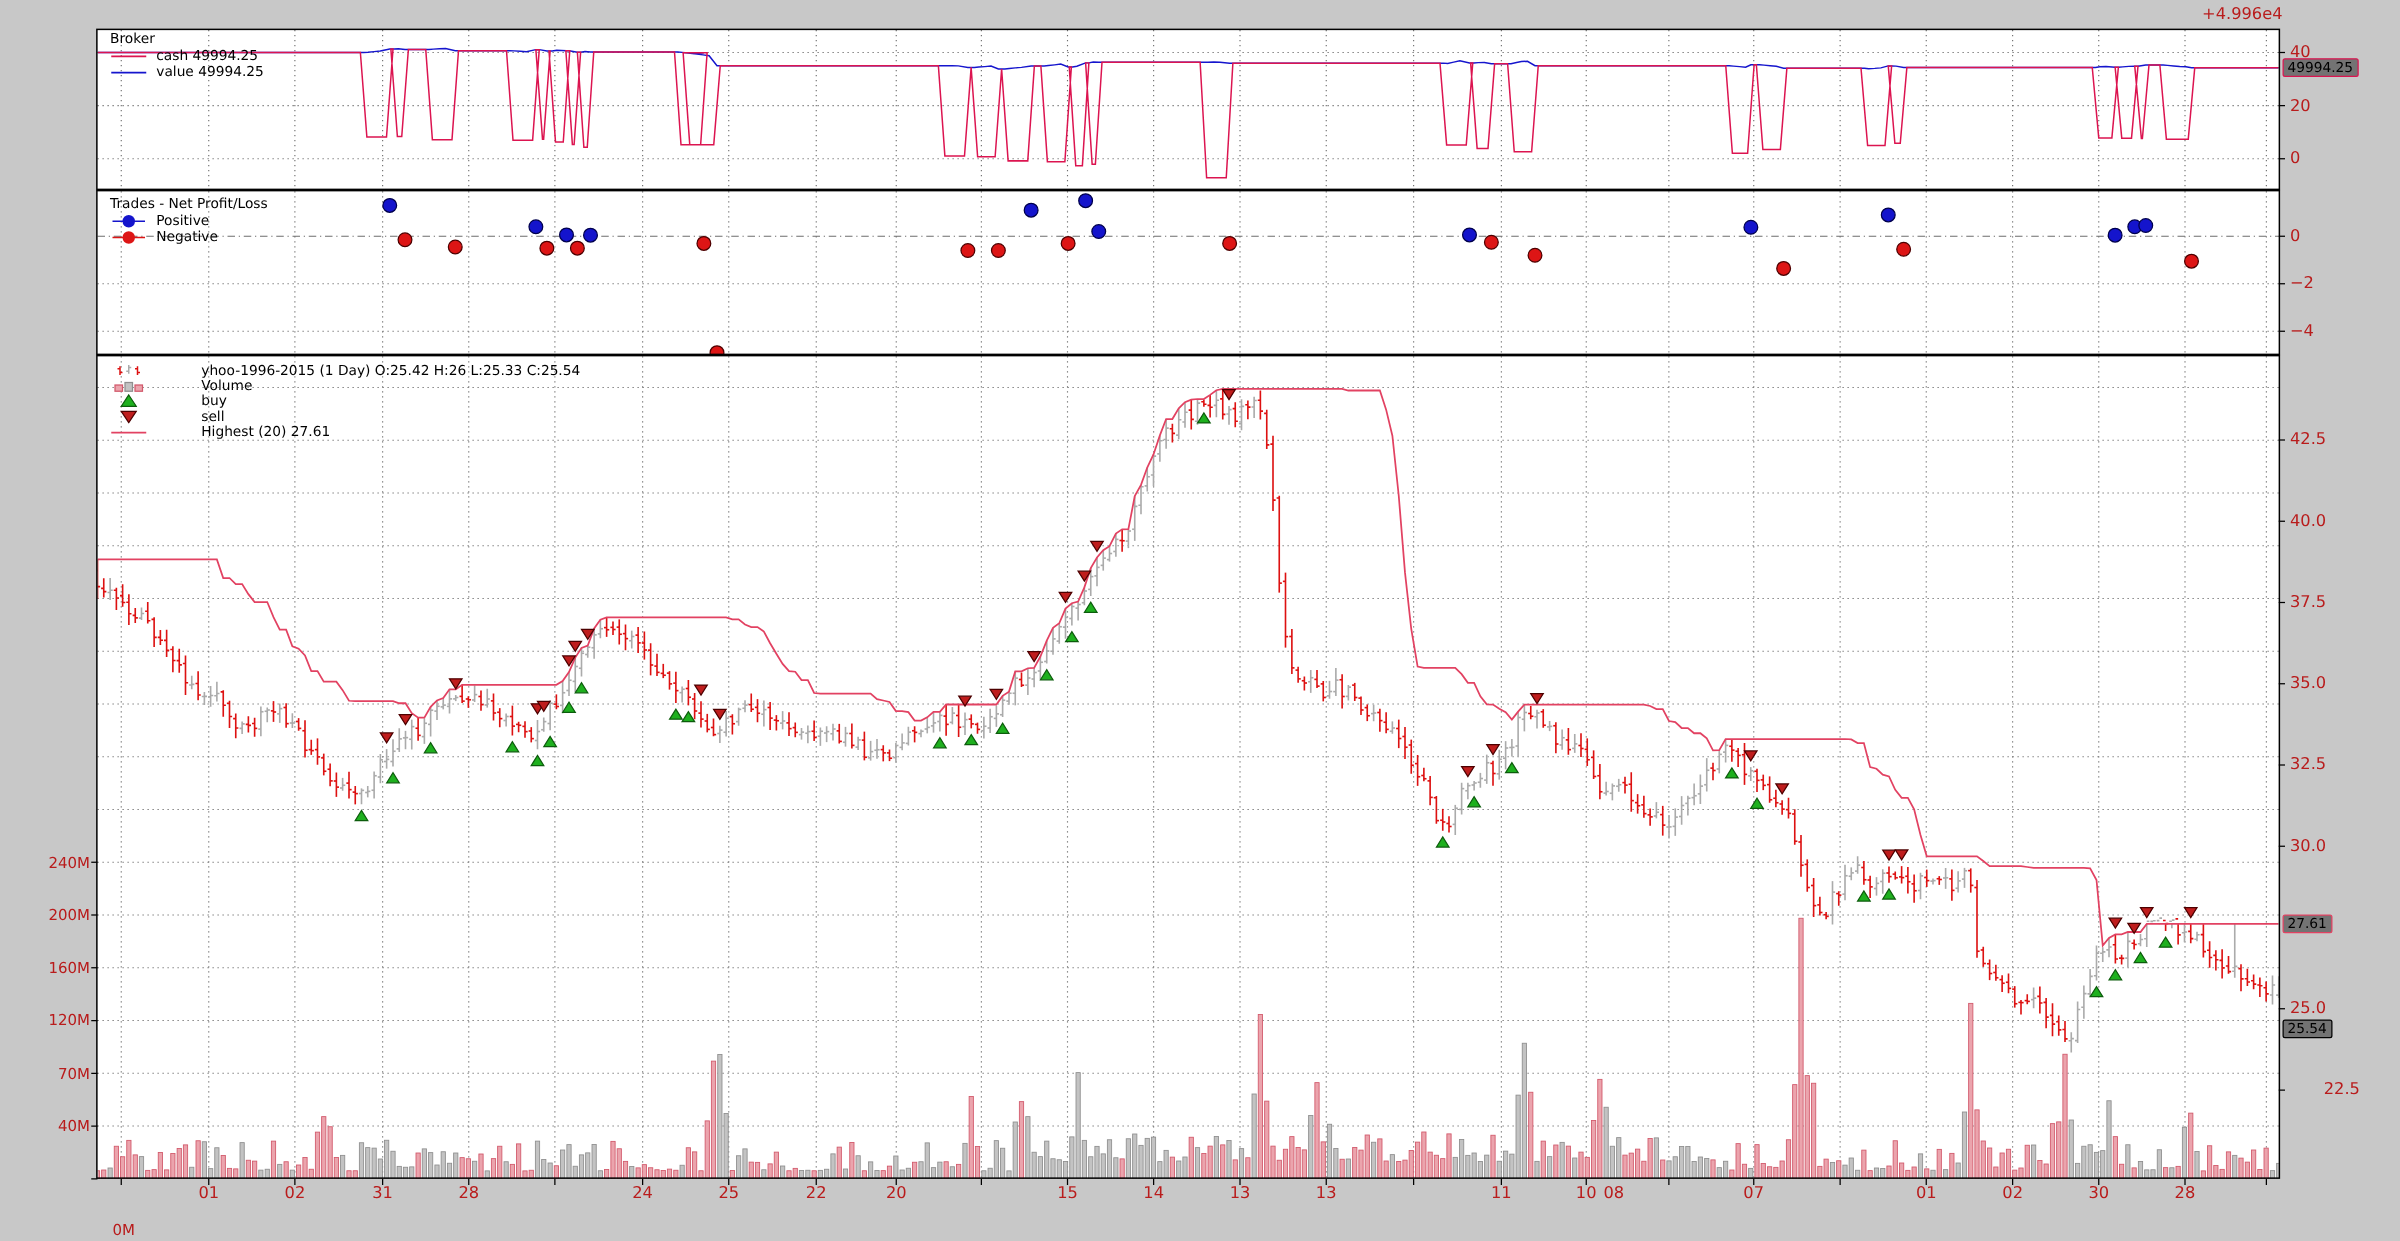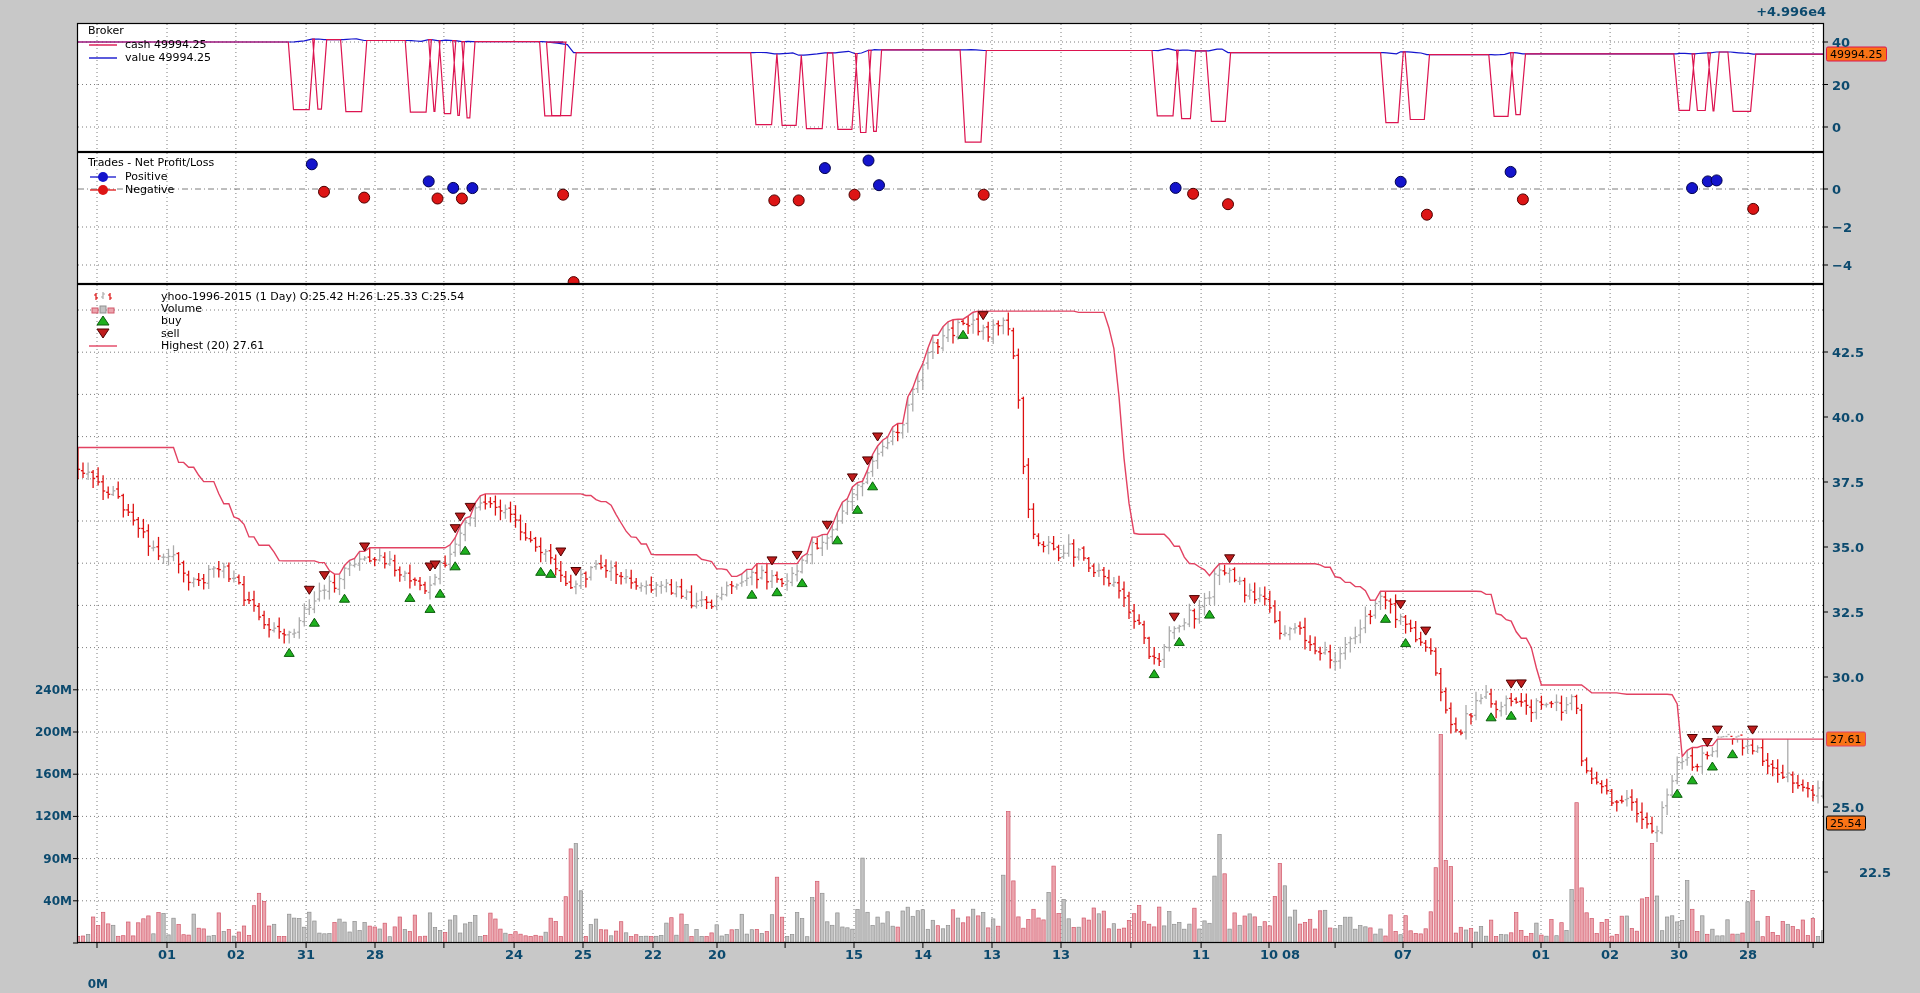--- a/index.html
+++ b/index.html
@@ -3,33 +3,33 @@
 <meta charset="utf-8">
 <style>
   html,body{margin:0;padding:0;background:#888;}
   .figure{
     position:relative; width:1920px; height:993px;
     background:var(--bg,#c8c8c8); overflow:hidden;
     font-family:"DejaVu Sans","Liberation Sans",sans-serif;
     -webkit-font-smoothing:antialiased;
   }
   .figure svg.plot{position:absolute;left:0;top:0;}
-  .lbl{position:absolute;color:#0c4a6e;white-space:nowrap;font-weight:bold;}
+  .lbl{position:absolute;color:#b91c1c;white-space:nowrap;}
   .ytick-r{font-size:13px;transform:translateY(-50%);}
   .ytick-l{font-size:12px;transform:translateY(-50%);text-align:right;width:72px;left:0;}
   .xtick{font-size:13px;transform:translateX(-50%);top:947px;}
   .offset-text{font-size:13px;top:4px;right:94px;}
   .legend{position:absolute;font-size:11px;line-height:13px;color:#000;}
   .legend .lg-title{margin-bottom:1px;}
   .legend .lg-row{display:flex;align-items:center;height:13px;}
   .legend .lg-sw{width:30px;display:flex;justify-content:center;align-items:center;margin-right:7px;flex:0 0 30px;}
   .legend-main .lg-row{height:12.4px;gap:36px;}
   .tag{
     position:absolute;left:1826px;transform:translateY(-50%);
-    background:#f97316;border:1px solid #000;border-radius:2px;
+    background:#737373;border:1px solid #000;border-radius:2px;
     font-size:11px;line-height:13px;padding:0 3px;color:#000;
   }
 </style>
 </head>
 <body>
 
 <div class="figure" style="--bg: #c8c8c8;">
   <svg class="plot" id="plot-svg" width="1920" height="993">
       <defs>
 <clipPath id="clipB">
@@ -2508,18 +2508,18 @@
     <span class="lbl ytick-r" style="left: 1832px; top: 352px;">42.5</span>
     <span class="lbl ytick-r" style="left: 1832px; top: 417px;">40.0</span>
     <span class="lbl ytick-r" style="left: 1832px; top: 482px;">37.5</span>
     <span class="lbl ytick-r" style="left: 1832px; top: 547px;">35.0</span>
     <span class="lbl ytick-r" style="left: 1832px; top: 612px;">32.5</span>
     <span class="lbl ytick-r" style="left: 1832px; top: 677px;">30.0</span>
     <span class="lbl ytick-r" style="left: 1832px; top: 807px;">25.0</span>
     <span class="lbl ytick-r" style="left: 1832px; top: 872px; margin-left: 27px;">22.5</span>
     <span class="lbl ytick-l" style="top: 984px; padding-left: 36px;">0M</span>
     <span class="lbl ytick-l" style="top: 900.8px;">40M</span>
-    <span class="lbl ytick-l" style="top: 858.6px;">90M</span>
+    <span class="lbl ytick-l" style="top: 858.6px;">70M</span>
     <span class="lbl ytick-l" style="top: 816.4px;">120M</span>
     <span class="lbl ytick-l" style="top: 774.2px;">160M</span>
     <span class="lbl ytick-l" style="top: 732px;">200M</span>
     <span class="lbl ytick-l" style="top: 689.8px;">240M</span>
   </div>
 
 </body></html>

